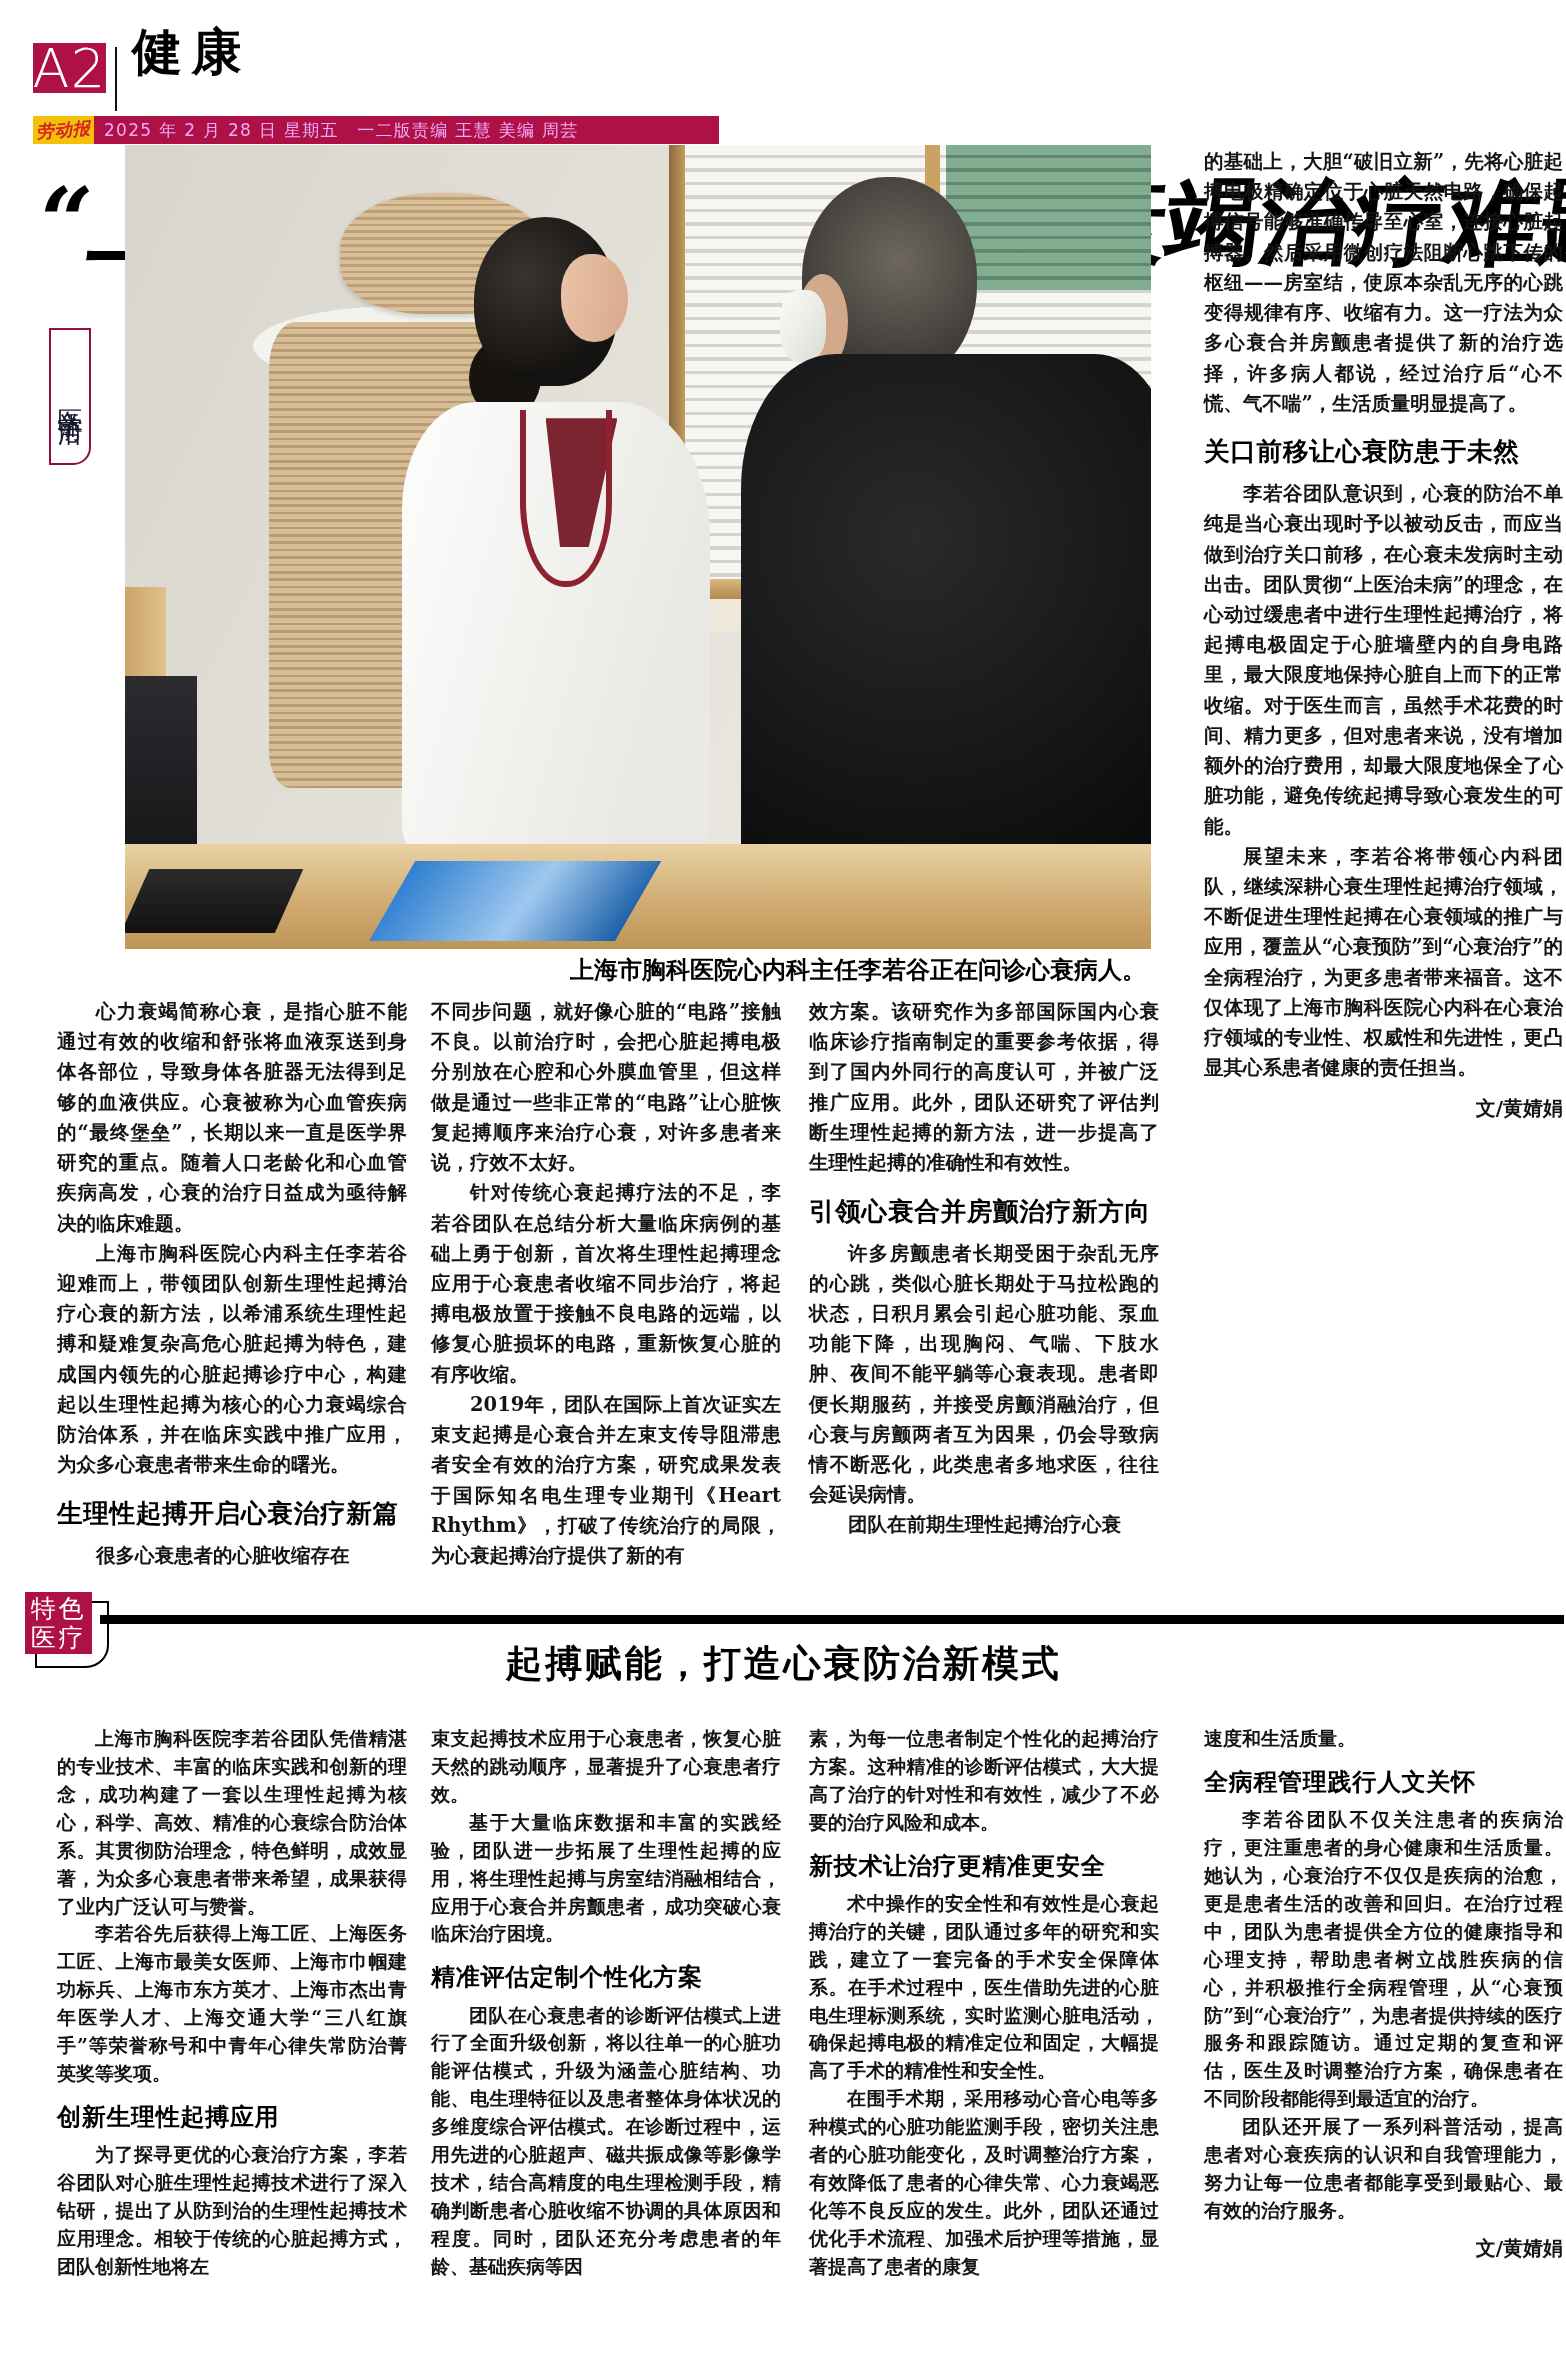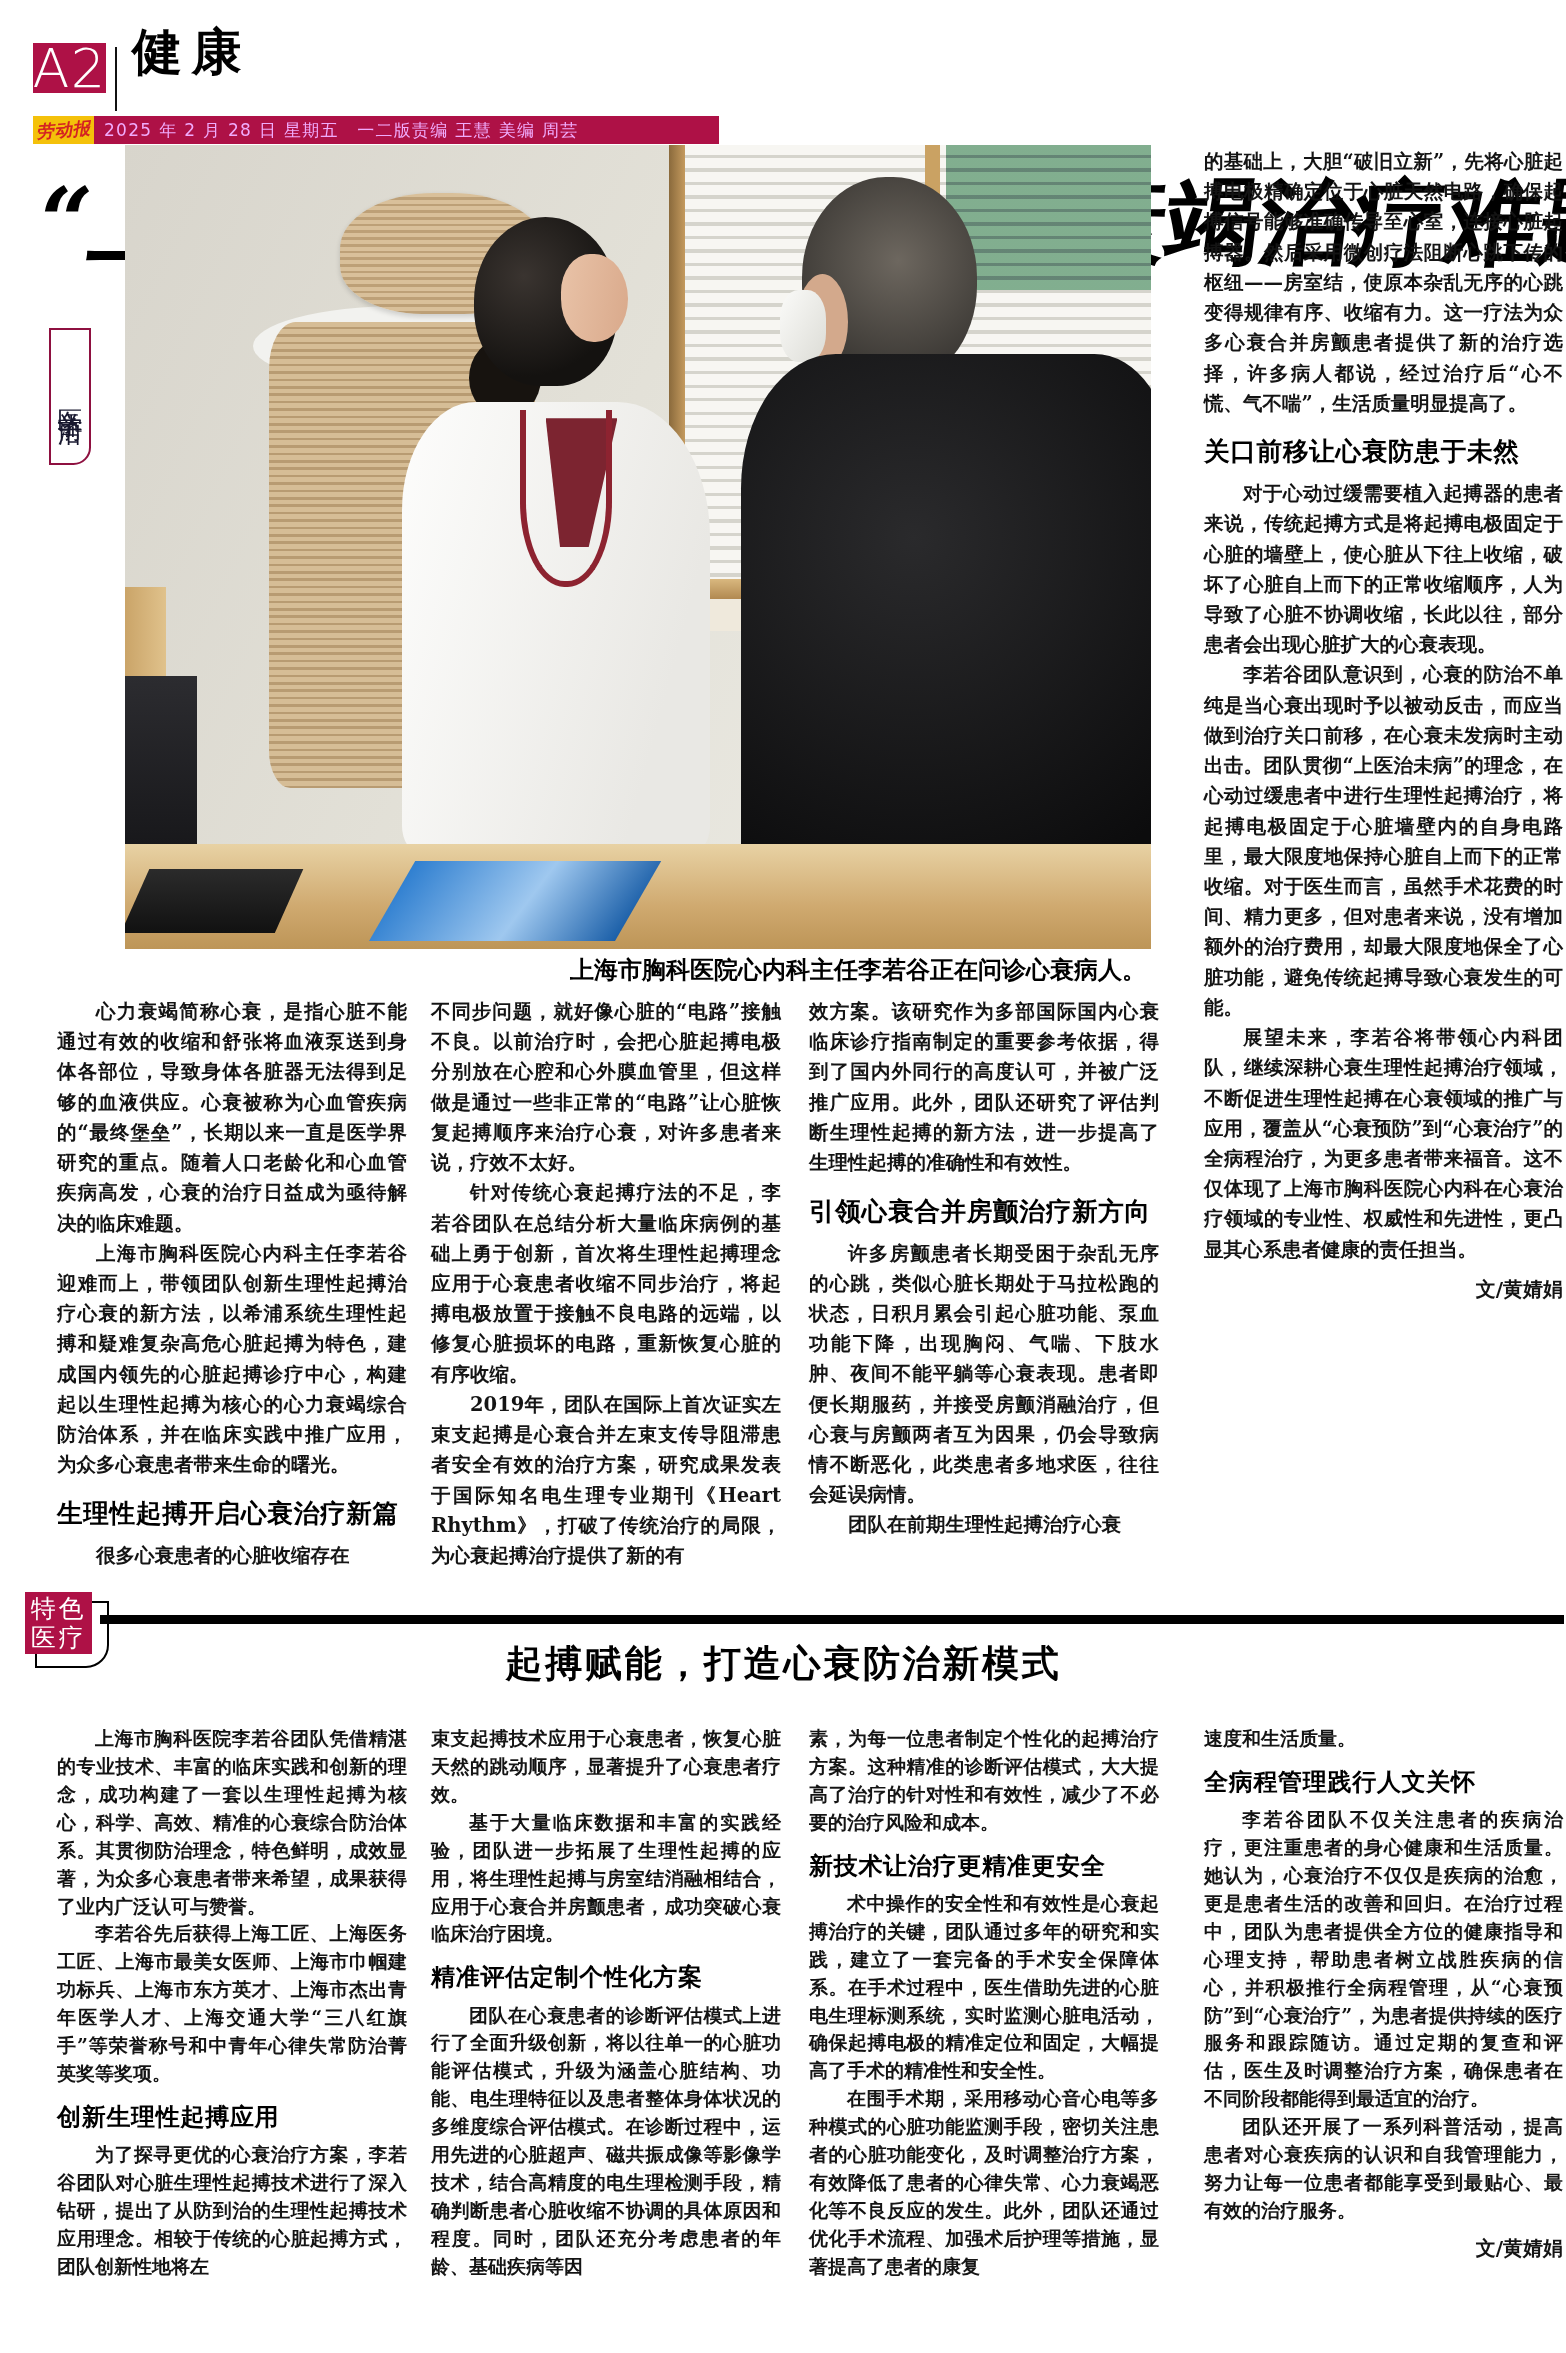--- a/index.html
+++ b/index.html
@@ -173,21 +173,20 @@
   <div class="col a1c3">
     <p class="cont">效方案。该研究作为多部国际国内心衰临床诊疗指南制定的重要参考依据，得到了国内外同行的高度认可，并被广泛推广应用。此外，团队还研究了评估判断生理性起搏的新方法，进一步提高了生理性起搏的准确性和有效性。</p>
     <h3>引领心衰合并房颤治疗新方向</h3>
     <p>许多房颤患者长期受困于杂乱无序的心跳，类似心脏长期处于马拉松跑的状态，日积月累会引起心脏功能、泵血功能下降，出现胸闷、气喘、下肢水肿、夜间不能平躺等心衰表现。患者即便长期服药，并接受房颤消融治疗，但心衰与房颤两者互为因果，仍会导致病情不断恶化，此类患者多地求医，往往会延误病情。</p>
     <p>团队在前期生理性起搏治疗心衰</p>
   </div>
 
   <div class="col a1c4">
     <p class="cont">的基础上，大胆“破旧立新”，先将心脏起搏电极精确定位于心脏天然电路，确保起搏信号能够准确传导至心室，连接心脏起搏器。然后采用微创疗法阻断心跳下传的枢纽——房室结，使原本杂乱无序的心跳变得规律有序、收缩有力。这一疗法为众多心衰合并房颤患者提供了新的治疗选择，许多病人都说，经过治疗后“心不慌、气不喘”，生活质量明显提高了。</p>
     <h3>关口前移让心衰防患于未然</h3>
-    <p>对于心动过缓需要植入起搏器的患者来说，传统起搏方式是将起搏电极固定于心脏的墙壁上，使心脏从下往上收缩，破坏了心脏自上而下的正常收缩顺序，人为导致了心脏不协调收缩，长此以往，部分患者会出现心脏扩大的心衰表现。</p>
     <p>李若谷团队意识到，心衰的防治不单纯是当心衰出现时予以被动反击，而应当做到治疗关口前移，在心衰未发病时主动出击。团队贯彻“上医治未病”的理念，在心动过缓患者中进行生理性起搏治疗，将起搏电极固定于心脏墙壁内的自身电路里，最大限度地保持心脏自上而下的正常收缩。对于医生而言，虽然手术花费的时间、精力更多，但对患者来说，没有增加额外的治疗费用，却最大限度地保全了心脏功能，避免传统起搏导致心衰发生的可能。</p>
     <p>展望未来，李若谷将带领心内科团队，继续深耕心衰生理性起搏治疗领域，不断促进生理性起搏在心衰领域的推广与应用，覆盖从“心衰预防”到“心衰治疗”的全病程治疗，为更多患者带来福音。这不仅体现了上海市胸科医院心内科在心衰治疗领域的专业性、权威性和先进性，更凸显其心系患者健康的责任担当。</p>
     <p class="byline">文/黄婧娟</p>
   </div>
 
   <div class="tag-curl"></div>
   <div class="tag-special">
     <span>特色</span>
     <span>医疗</span>
   </div>

